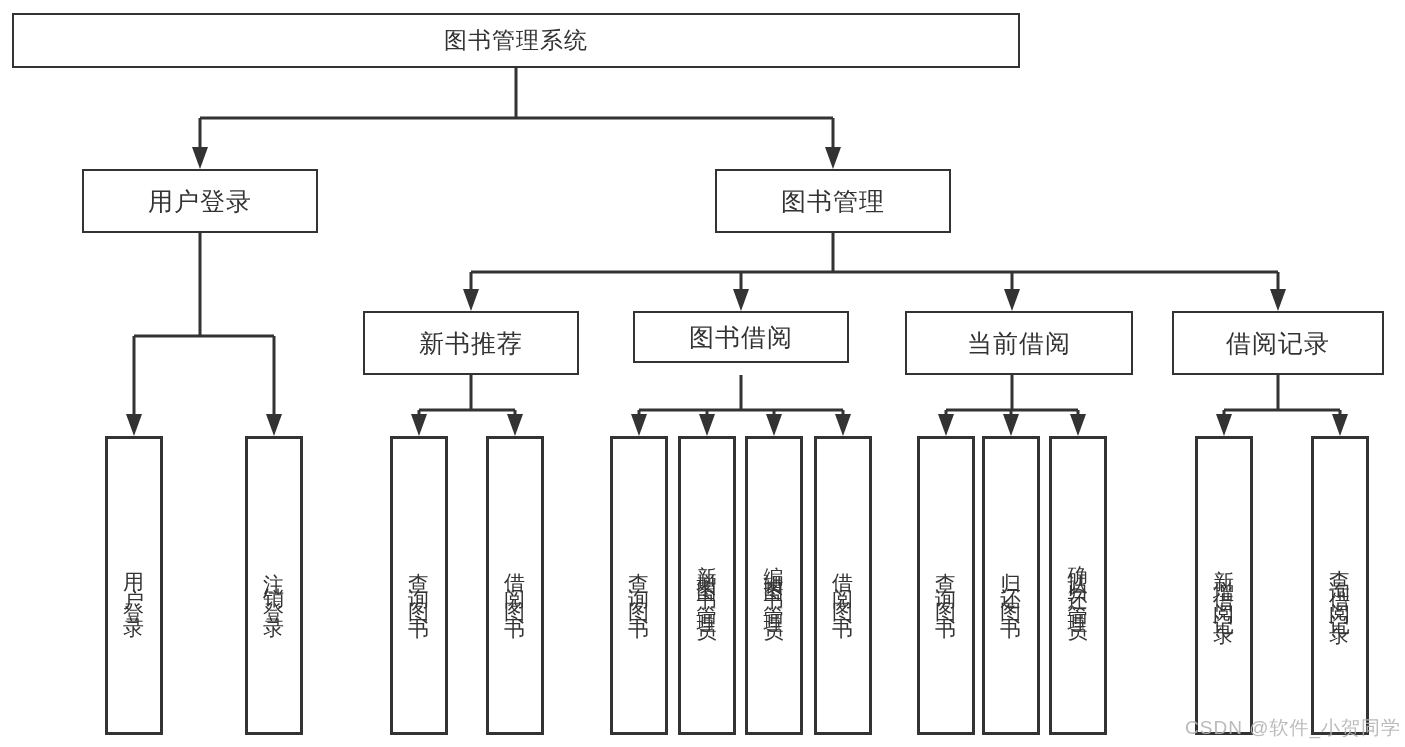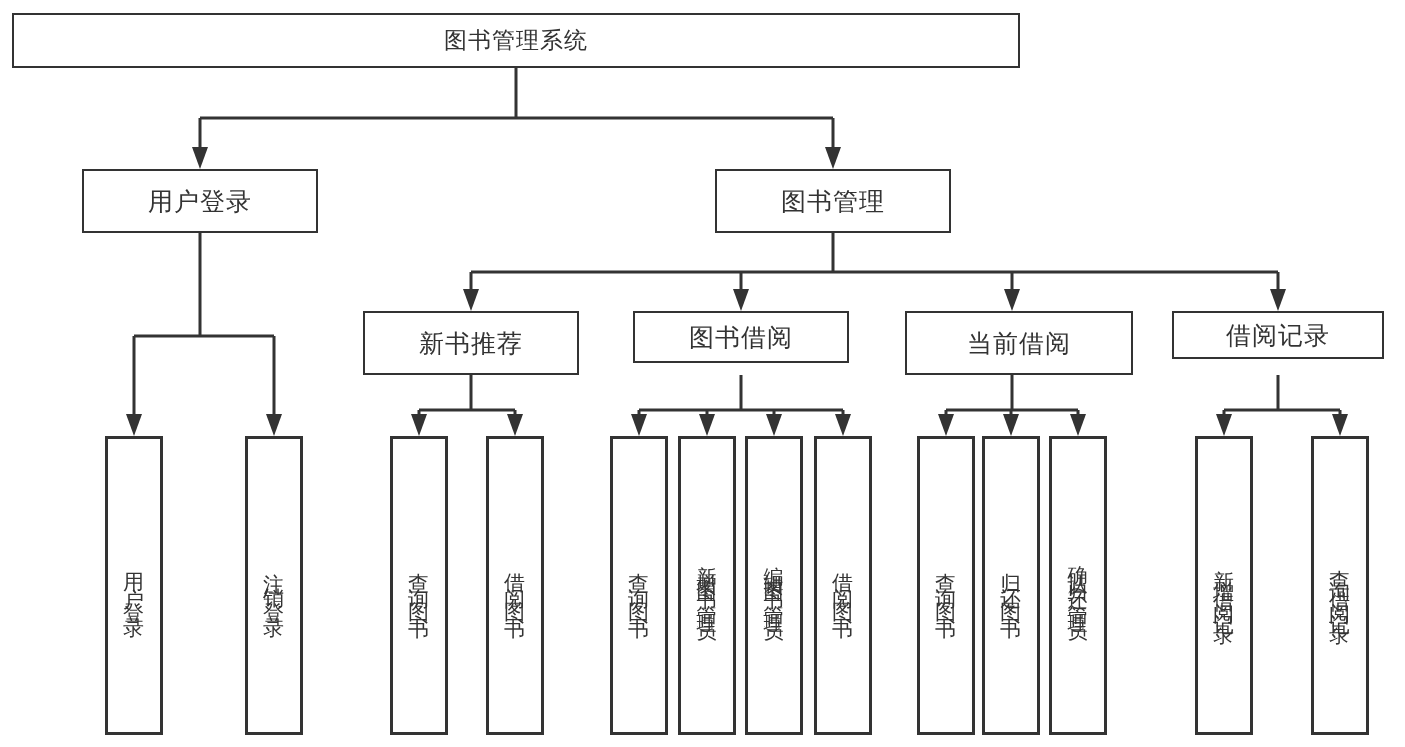--- a/index.html
+++ b/index.html
@@ -96,21 +96,21 @@
 
   <div class="box l3" style="left:363px;top:311px;width:216px;height:64px">
     <span>新书推荐</span>
   </div>
   <div class="box l3" style="left:633px;top:311px;width:216px;height:52px">
     <span>图书借阅</span>
   </div>
   <div class="box l3" style="left:905px;top:311px;width:228px;height:64px">
     <span>当前借阅</span>
   </div>
-  <div class="box l3" style="left:1172px;top:311px;width:212px;height:48px">
+  <div class="box l3" style="left:1172px;top:311px;width:212px;height:64px">
     <span>借阅记录</span>
   </div>
 
   <div class="box leaf" style="left:105px;top:436px;width:58px;height:299px">
     <span class="ls4">用户登录</span>
   </div>
   <div class="box leaf" style="left:245px;top:436px;width:58px;height:299px">
     <span class="ls4">注销登录</span>
   </div>
 
@@ -144,14 +144,15 @@
     <span class="lsP">确认归还（管理员）</span>
   </div>
 
   <div class="box leaf" style="left:1195px;top:436px;width:58px;height:299px">
     <span class="ls6">新增借阅记录</span>
   </div>
   <div class="box leaf" style="left:1311px;top:436px;width:58px;height:299px">
     <span class="ls6">查询借阅记录</span>
   </div>
 
+  <div class="watermark">CSDN @软件_小贺同学</div>
 
 </div>
 
 </body></html>

